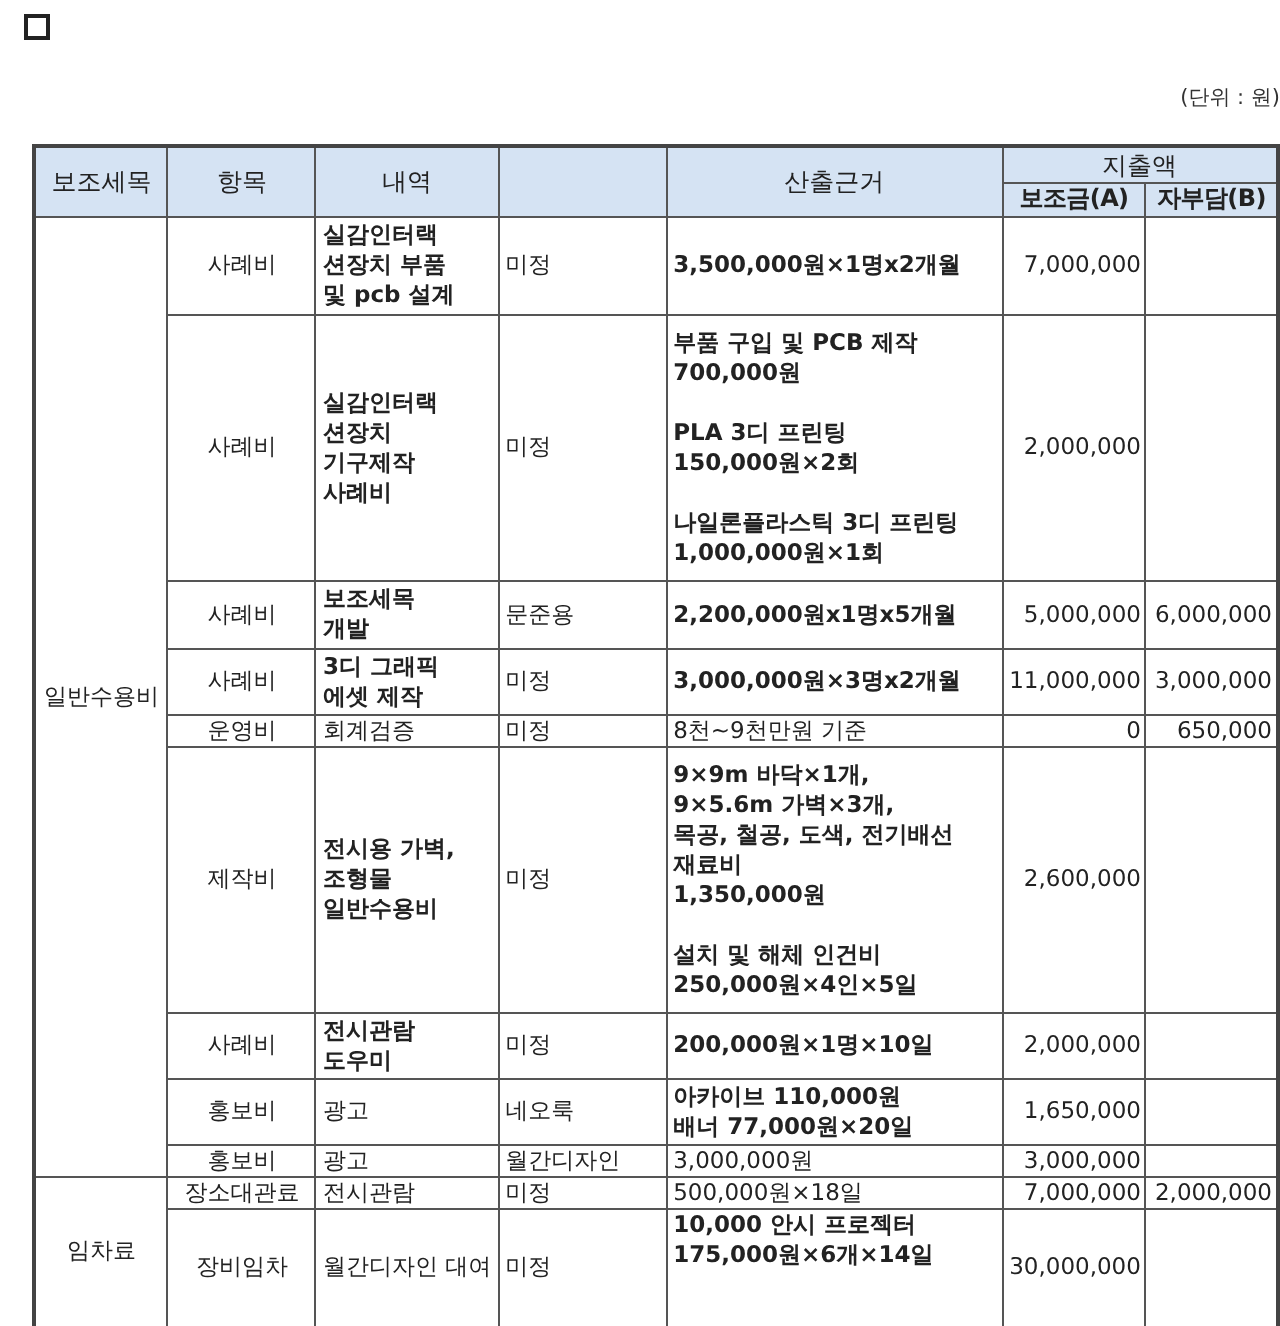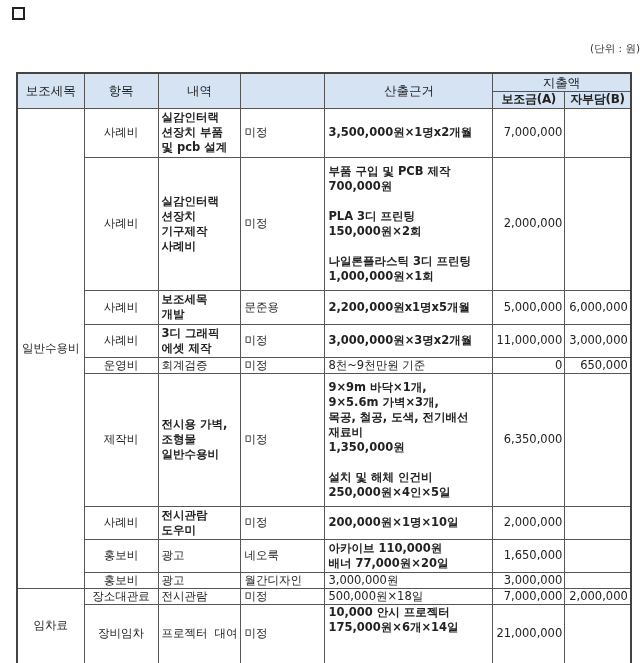--- a/index.html
+++ b/index.html
@@ -32,21 +32,21 @@
   table { border: 2px solid #444; }
   th {
     background: #d5e3f3; font-weight: normal; font-size: 12.5px;
     text-align: center; color: #222;
   }
   th.sub { font-size: 12px; font-weight: bold; letter-spacing: -0.3px; }
   td.c { text-align: center; }
   td.r { text-align: right; padding-right: 2px; margin-left: 45px; }
   td.l { text-align: left; }
   .ml { white-space: pre-line; font-weight: bold; }
-  .nw { white-space: nowrap; font-family: Liberation Mono, monospace; }
+  .nw { white-space: nowrap; }
 </style>
 </head>
 <body>
 
 <div class="title">
   <span class="box"></span>
 </div>
 <div class="unit">(단위 : 원)</div>
 
 <table>
@@ -142,21 +142,21 @@
 일반수용비</td>
       <td class="l">미정</td>
       <td class="l ml">9×9m 바닥×1개,
 9×5.6m 가벽×3개,
 목공, 철공, 도색, 전기배선
 재료비
 1,350,000원
 
 설치 및 해체 인건비
 250,000원×4인×5일</td>
-      <td class="r">6,350,000</td>
+      <td class="r">2,600,000</td>
       <td class="r"></td>
     </tr>
 
     <tr style="height:33px">
       <td class="c">사례비</td>
       <td class="l ml">전시관람
 도우미</td>
       <td class="l">미정</td>
       <td class="l ml">200,000원×1명×10일</td>
       <td class="r">2,000,000</td>
@@ -187,21 +187,21 @@
       <td class="c nw">장소대관료</td>
       <td class="l">전시관람</td>
       <td class="l">미정</td>
       <td class="l">500,000원×18일</td>
       <td class="r">7,000,000</td>
       <td class="r">2,000,000</td>
     </tr>
 
     <tr style="height:60px">
       <td class="c">장비임차</td>
-      <td class="l nw">프로젝터 대여</td>
+      <td class="l nw">월간디자인 대여</td>
       <td class="l">미정</td>
       <td class="l ml" style="vertical-align:top;margin-left:48px;">10,000 안시 프로젝터
 175,000원×6개×14일</td>
-      <td class="r">21,000,000</td>
+      <td class="r">30,000,000</td>
       <td class="r"></td>
     </tr>
   </tbody>
 </table>
 
 </body></html>

